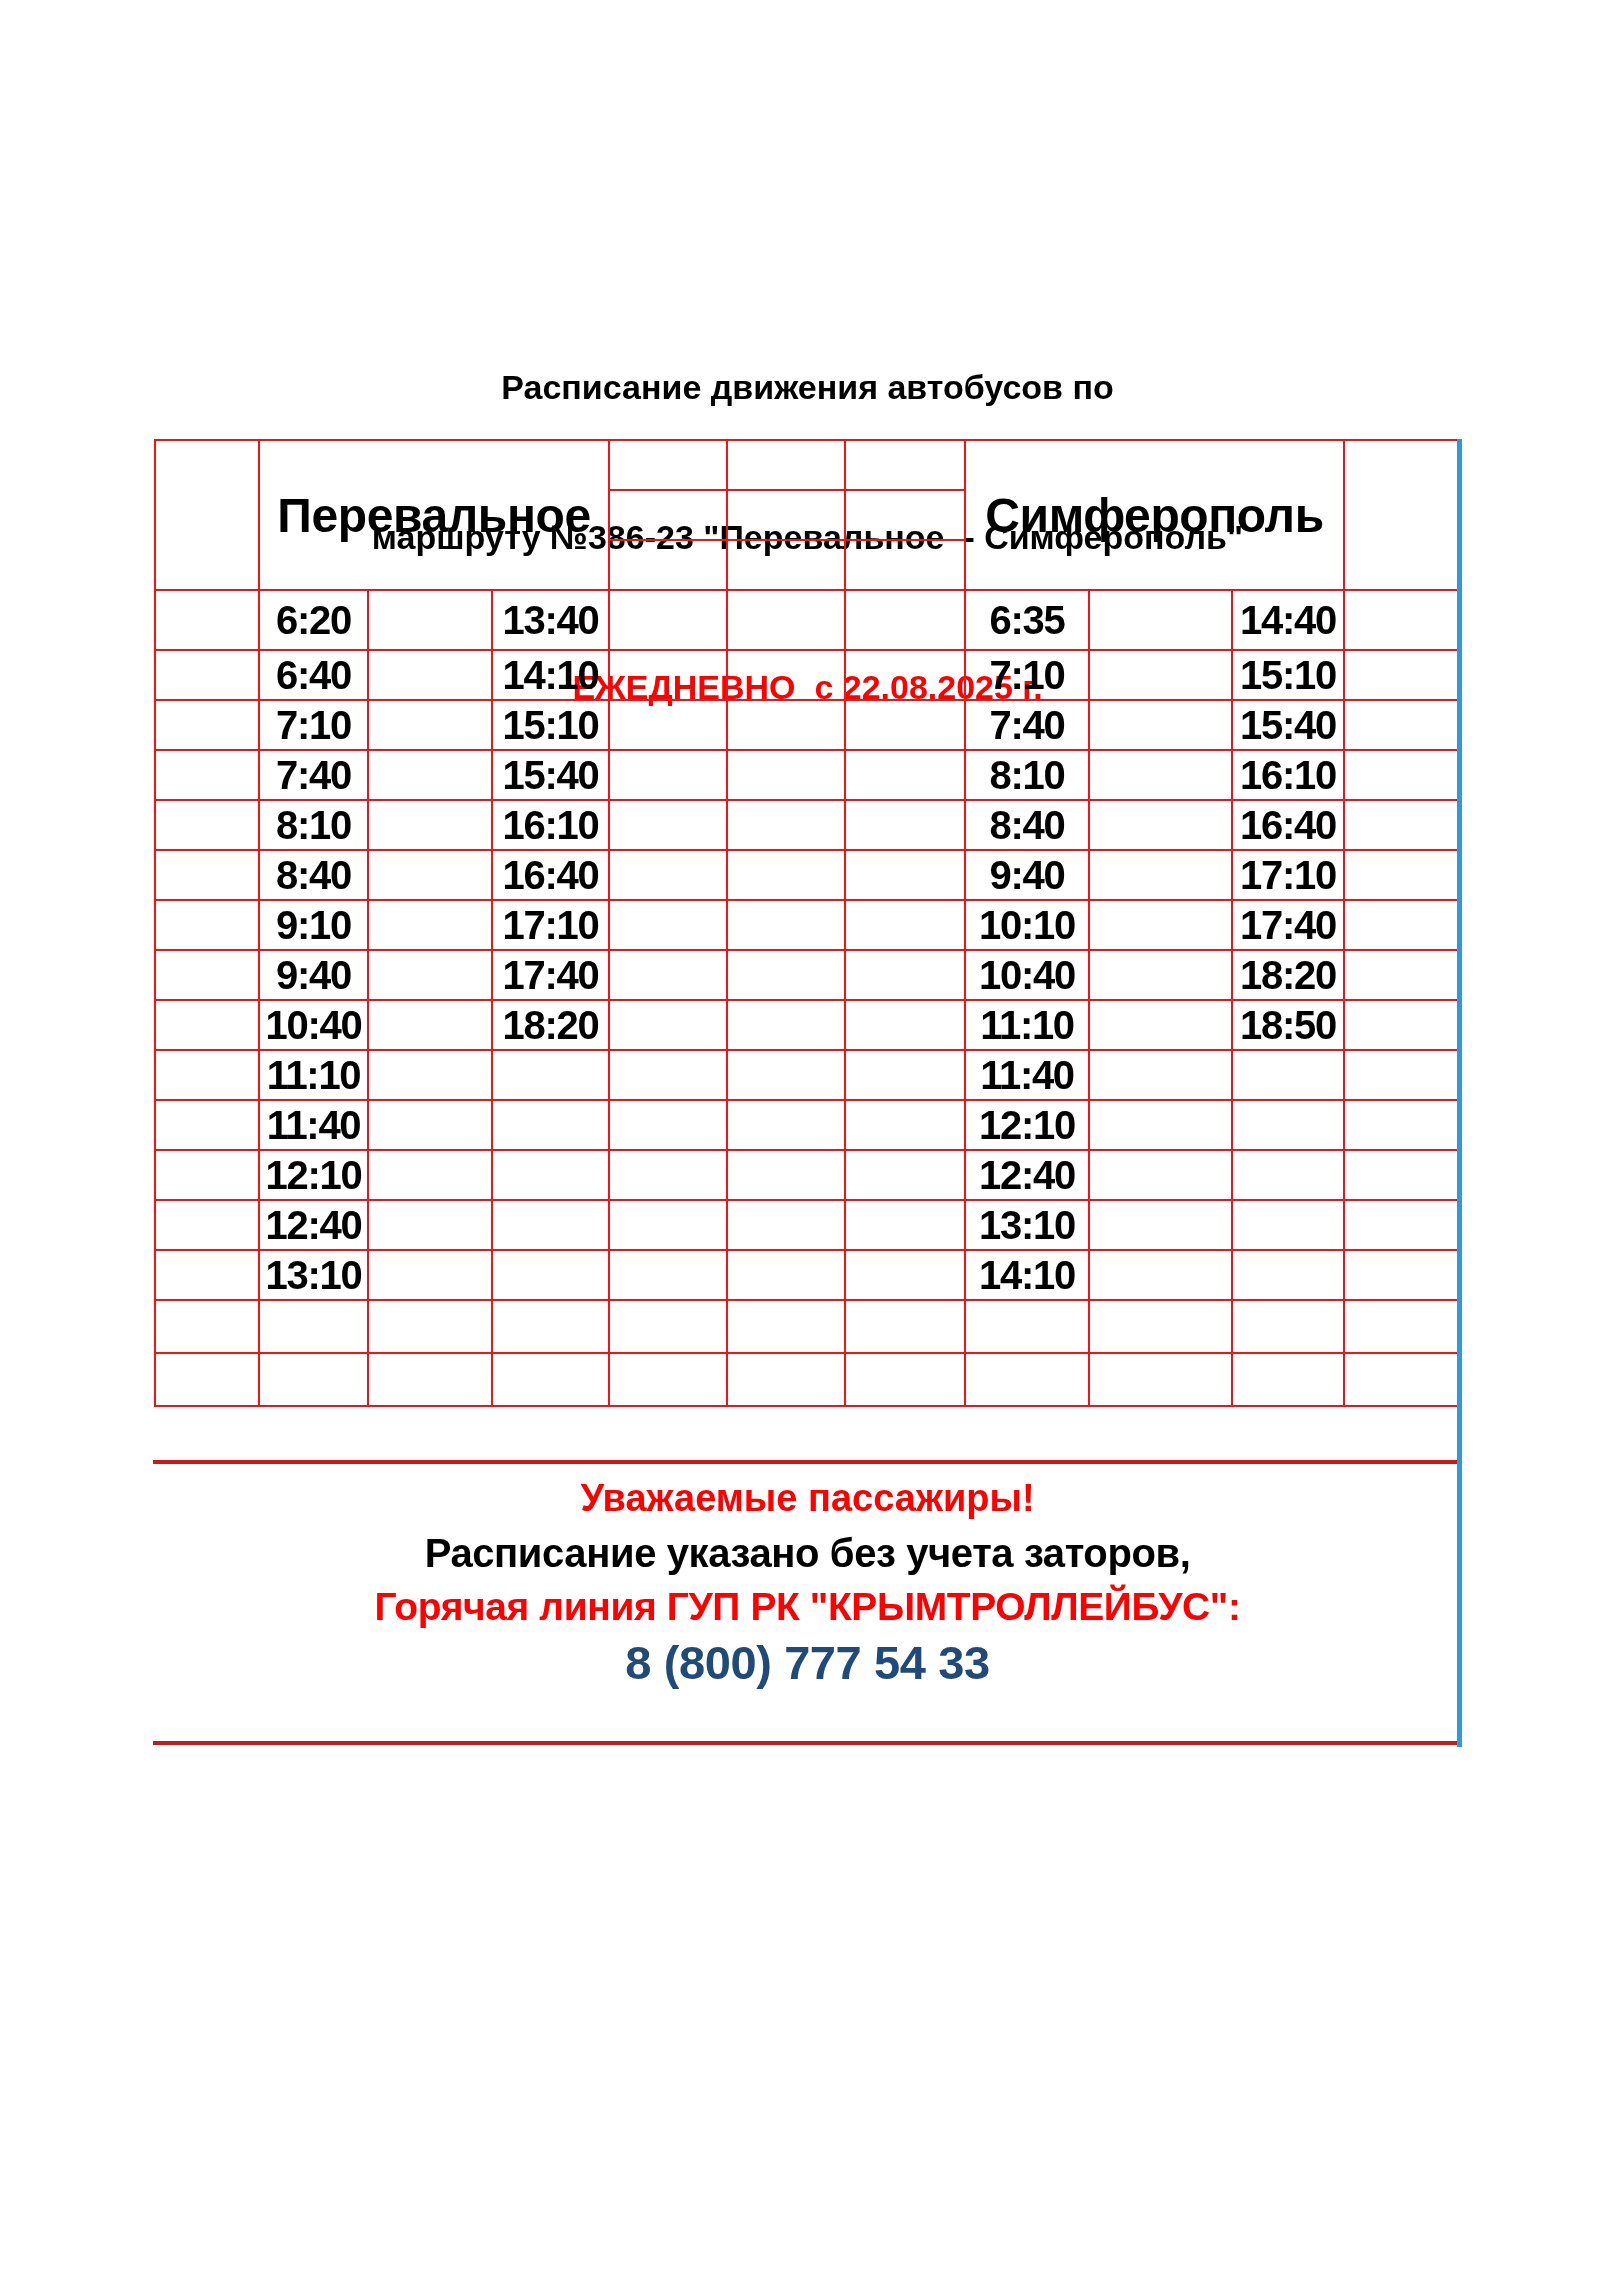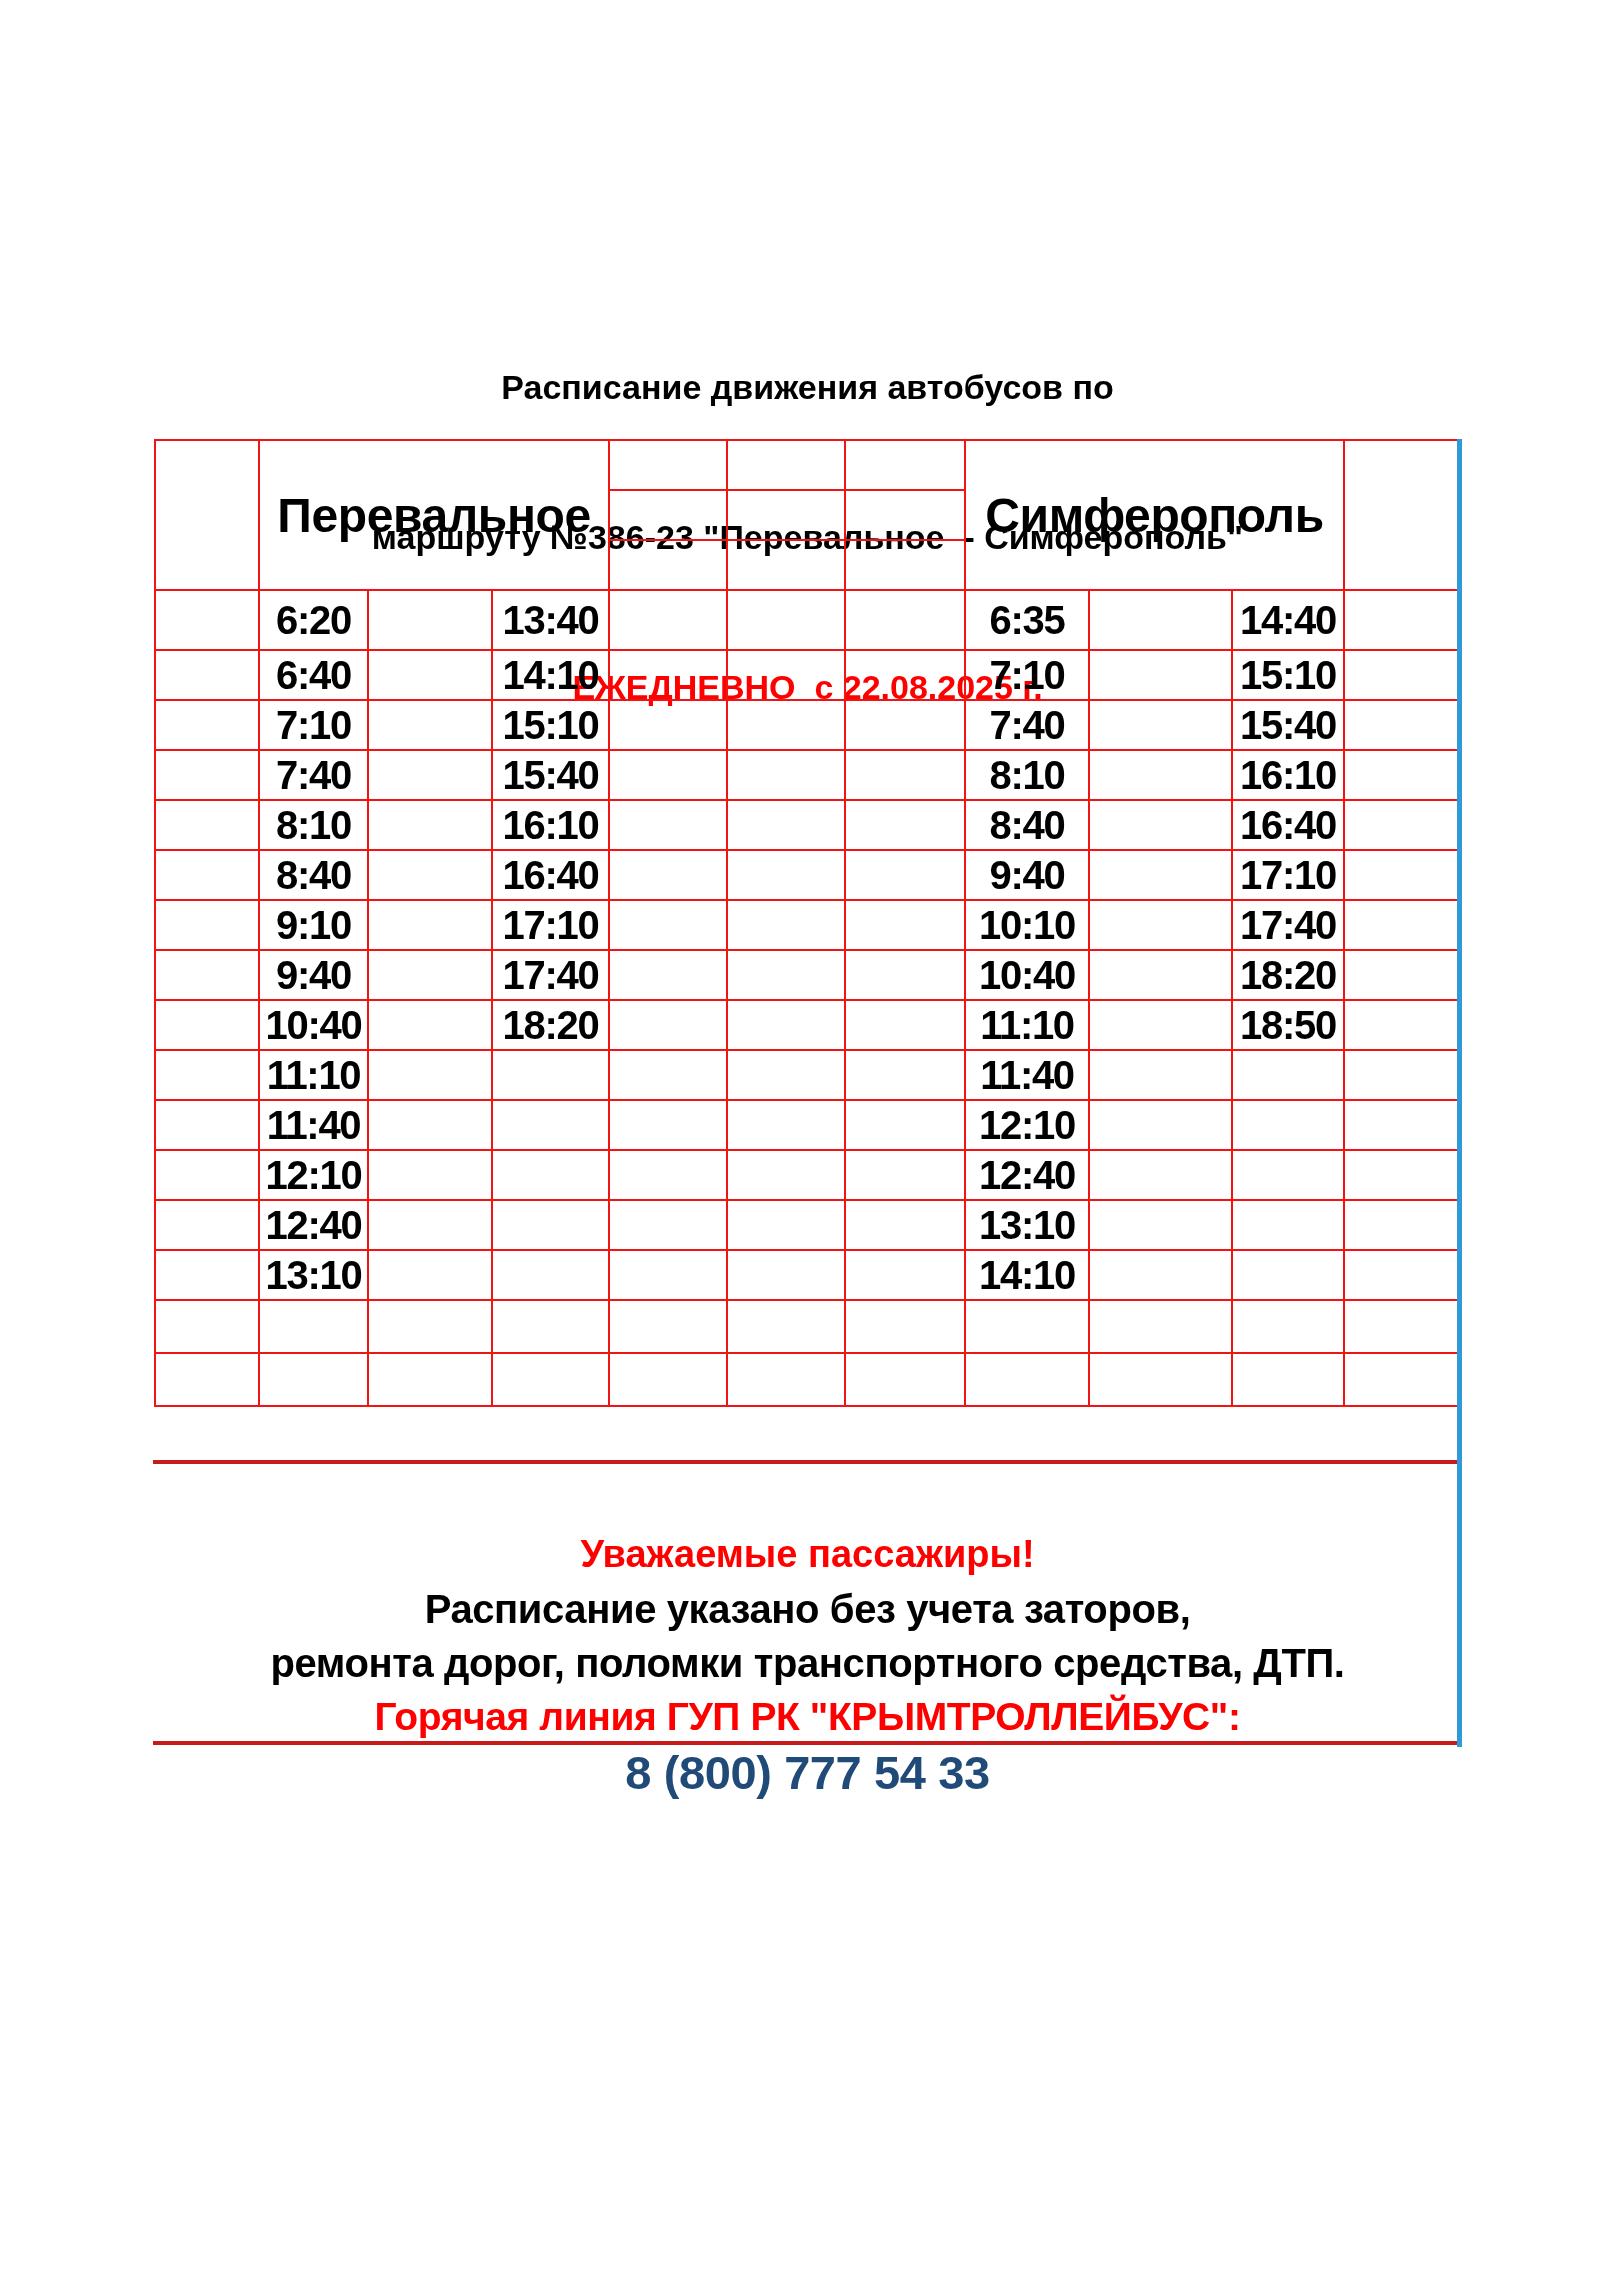--- a/index.html
+++ b/index.html
@@ -45,21 +45,21 @@
     position:absolute;left:1457px;top:439px;width:4.5px;height:1308px;
     background:var(--blue);z-index:3;
   }
   .rule{
     position:absolute;left:153px;width:1308px;height:3.6px;
     background:var(--rule);z-index:2;
   }
   .rule-top{top:1460px;}
   .rule-bottom{top:1741px;}
   .notice{
-    position:absolute;left:154px;top:1526px;width:1307px;
+    position:absolute;left:154px;top:1470px;width:1307px;
     text-align:center;font-weight:bold;
   }
   .notice .n-head{font-size:38px;line-height:56px;color:var(--accent);}
   .notice .n-black{font-size:40px;line-height:54px;color:var(--ink);letter-spacing:-0.4px;}
   .notice .n-hot{font-size:39px;line-height:54px;color:var(--accent);letter-spacing:-0.4px;}
   .notice .n-phone{font-size:47px;line-height:57px;color:var(--phone);letter-spacing:-0.4px;}
 </style>
 </head>
 <body>
 
@@ -314,19 +314,18 @@
   </tr>
 </tbody>
   </table>
 
 <div class="blue-line"></div>
 <div class="rule rule-top"></div>
 
 <div class="notice">
   <div class="n-head">Уважаемые пассажиры!</div>
   <div class="n-black">Расписание указано без учета заторов,</div>
-  <div class="n-black">ремонта дорог, поломки транспортного средства, ДТП.</div>
   <div class="n-hot">Горячая линия ГУП РК "КРЫМТРОЛЛЕЙБУС":</div>
   <div class="n-phone">8 (800) 777 54 33</div>
 </div>
 
 <div class="rule rule-bottom"></div>
 
 
 </body></html>

